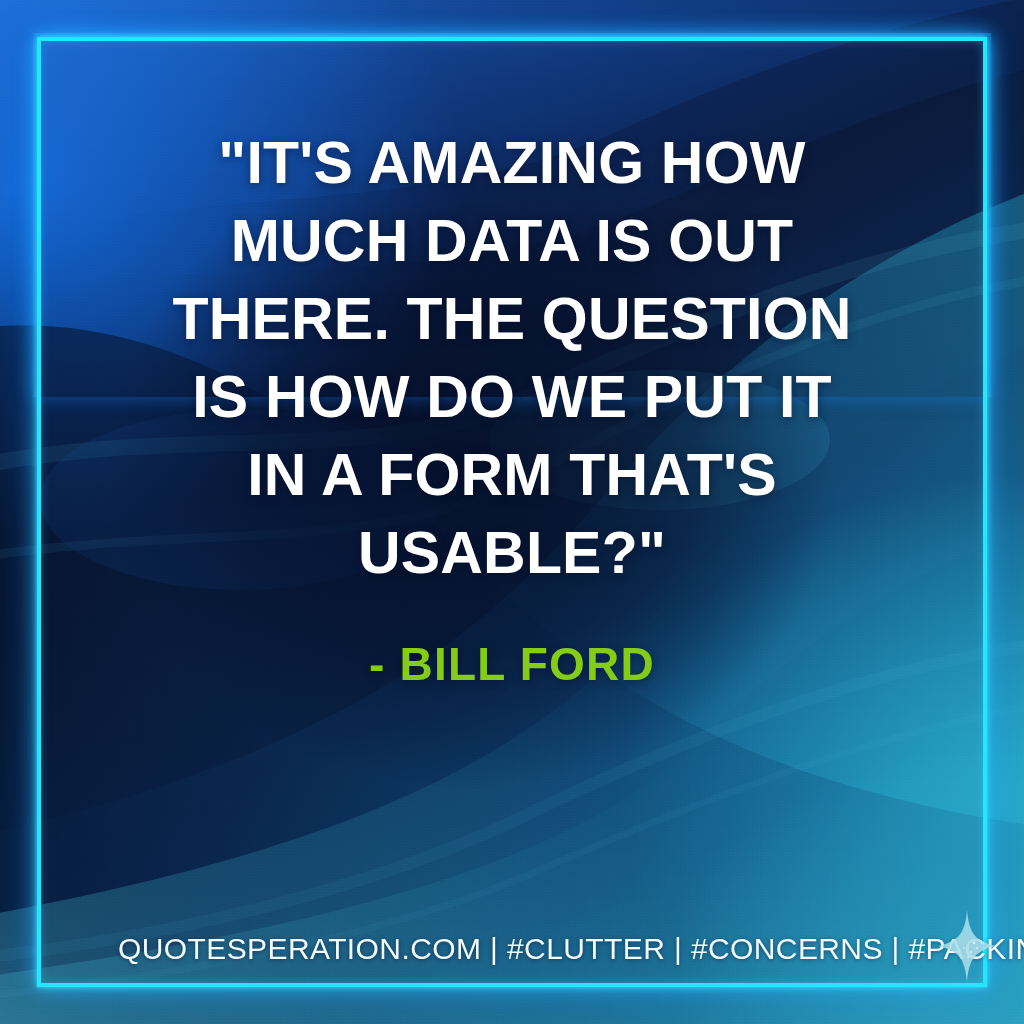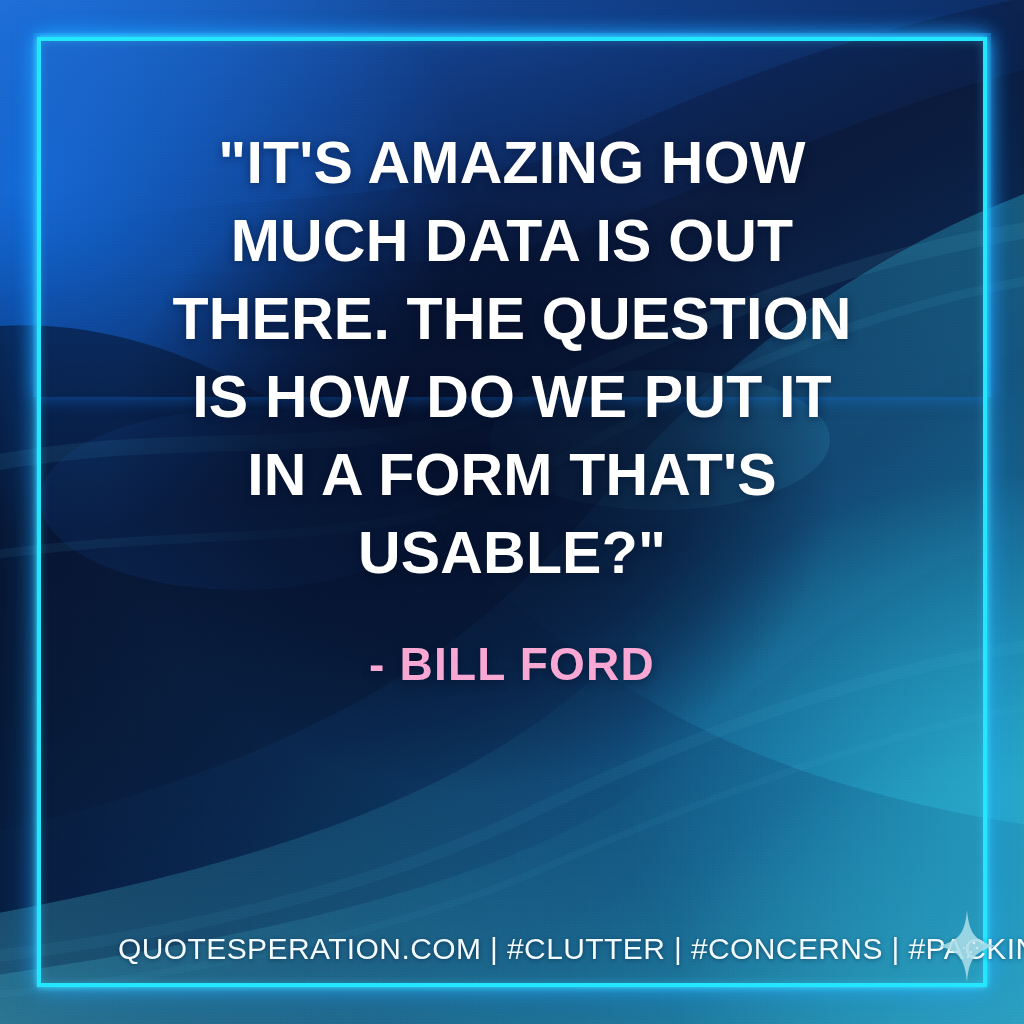--- a/index.html
+++ b/index.html
@@ -90,21 +90,21 @@
     line-height: 78px;
     font-weight: 700;
     letter-spacing: .2px;
     text-transform: uppercase;
     font-stretch: condensed;
     text-shadow: 0 2px 10px rgba(0,10,35,.45);
     white-space: pre-line;
   }
   .author {
     margin-top: 46px;
-    color: #f9a8d4;
+    color: #84cc16;
     font-size: 46px;
     line-height: 52px;
     font-weight: 700;
     letter-spacing: 1.2px;
     text-transform: uppercase;
     text-shadow: 0 2px 10px rgba(0,10,35,.45);
   }
 
   
   .footer {

